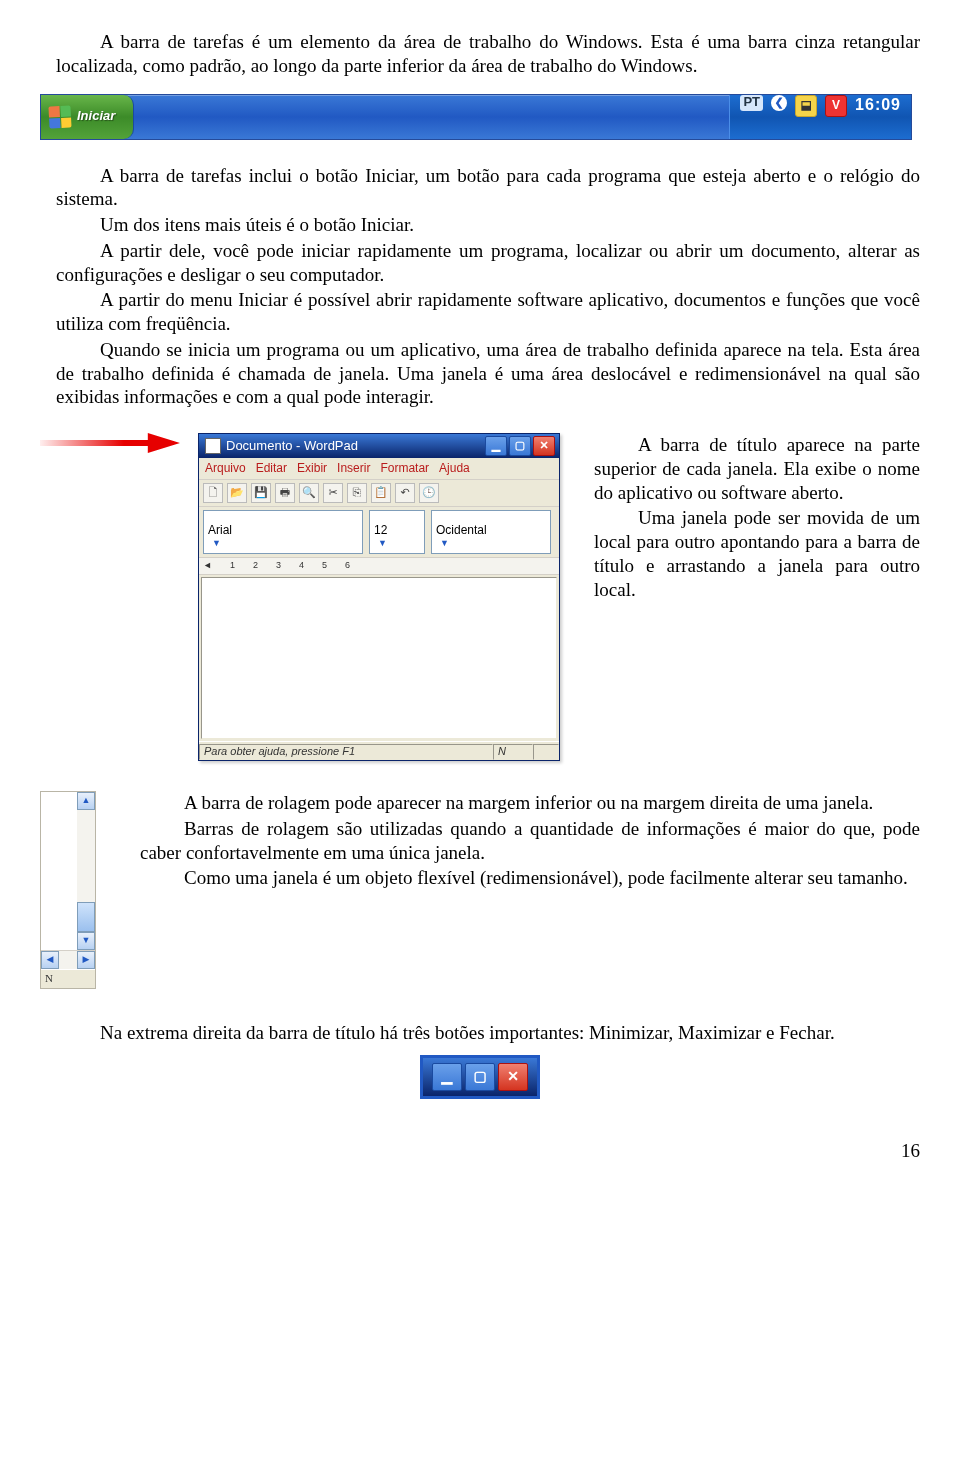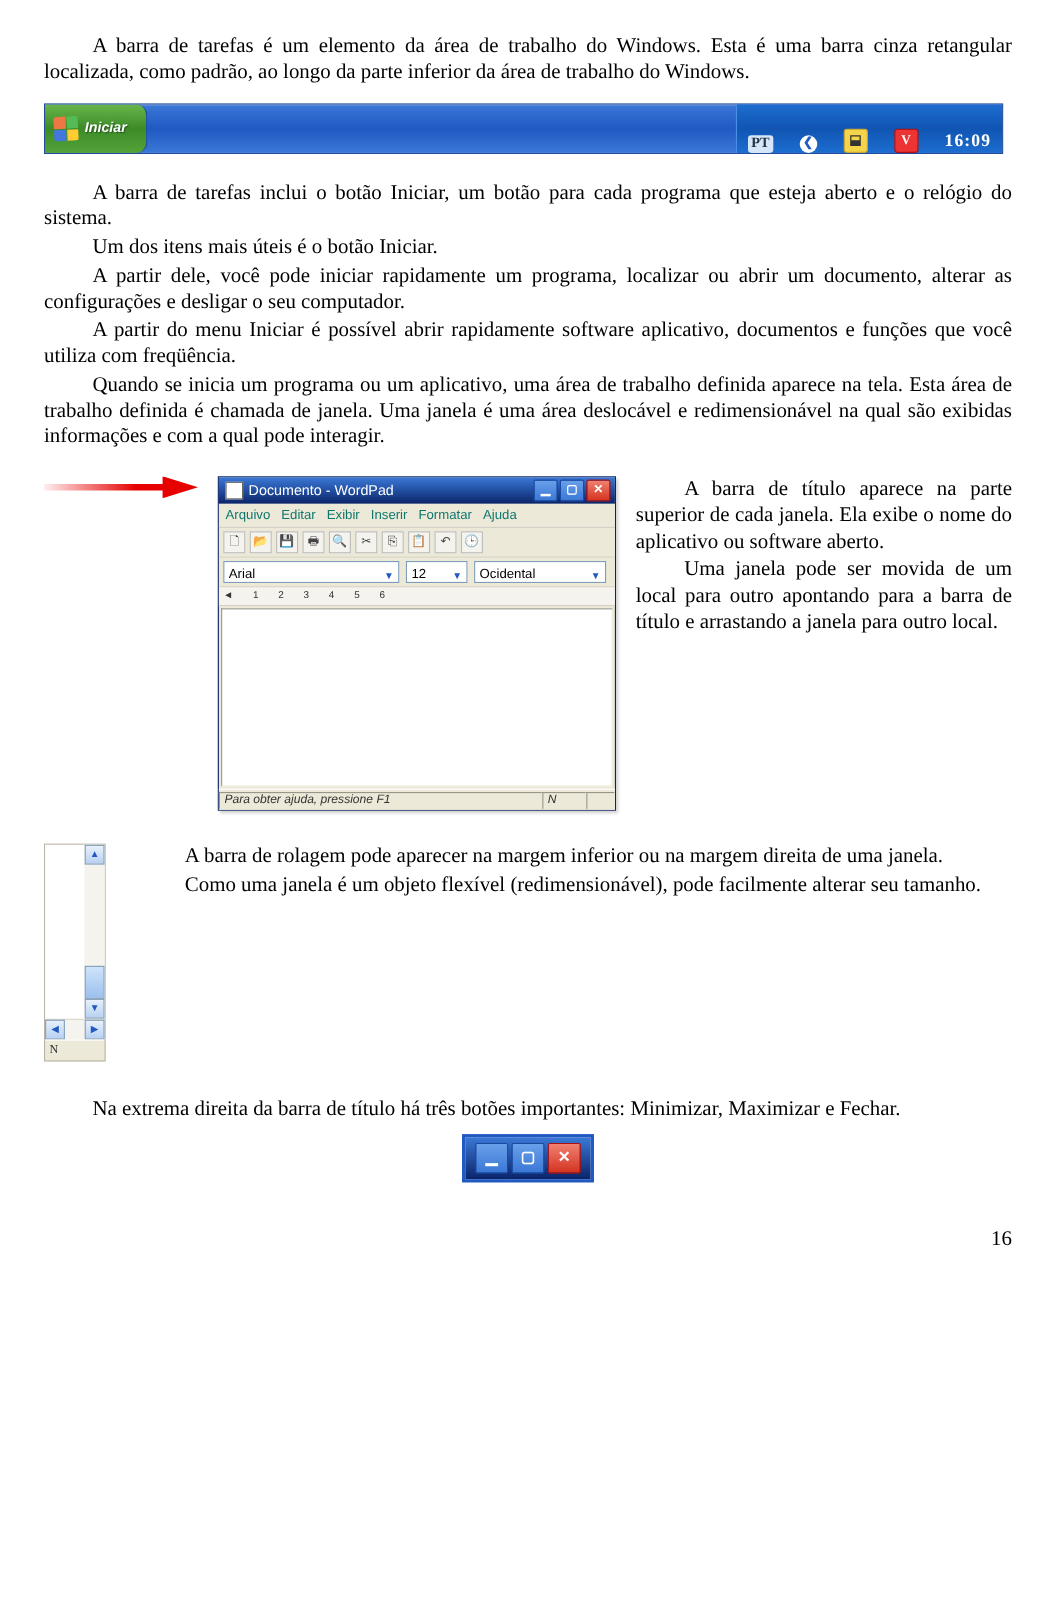--- a/index.html
+++ b/index.html
@@ -7,21 +7,21 @@
     font-size: 19px;
     line-height: 1.25;
     color: #000;
     background: #fff;
     margin: 0;
     padding: 30px 40px 20px 40px;
     width: 960px;
     box-sizing: border-box;
   }
   p { margin: 0 0 2px 0; text-align: justify; }
-  .indent { text-indent: 44px; }
+  .indent { text-indent: 44px; margin-left: 16px; }
   .section-gap { height: 20px; }
 
   
   .taskbar {
     width: 870px;
     height: 44px;
     margin: 16px 0 24px 0;
     display: flex;
     align-items: stretch;
     border: 1px solid #254a9a;
@@ -51,27 +51,27 @@
     gap: 1px;
     transform: rotate(-3deg);
   }
   .winlogo span:nth-child(1){background:#e74; border-radius:2px 0 0 0;}
   .winlogo span:nth-child(2){background:#5b5; border-radius:0 2px 0 0;}
   .winlogo span:nth-child(3){background:#47d; border-radius:0 0 0 2px;}
   .winlogo span:nth-child(4){background:#fc3; border-radius:0 0 2px 0;}
   .taskbar-mid { flex: 1; }
   .tray {
     display: flex;
-    align-items: flex-end;
-    gap: 24px;
+    align-items: flex-start;
+    gap: 8px;
     padding: 0 10px;
     background: linear-gradient(#1d6dd0, #1055b2 50%, #1d6dd0);
     border-left: 1px solid #4b8ee8;
     color: #fff;
-    font-family: Liberation Serif, serif;
+    font-family: Liberation Sans, sans-serif;
     font-size: 16px;
   }
   .tray .badge {
     display: inline-flex;
     align-items: center;
     justify-content: center;
     width: 20px; height: 20px;
     border-radius: 3px;
     font-size: 12px;
     font-weight: bold;
@@ -122,30 +122,30 @@
     width:20px; height:18px;
     background: linear-gradient(#6aa0ea,#3a78d6);
     border:1px solid #1a4aa0;
     border-radius:2px;
     color:#fff;
     display:flex; align-items:center; justify-content:center;
     font-size:11px; font-weight:bold;
   }
   .winbtn.close { background: linear-gradient(#f08070,#d43420); border-color:#a11;}
   .menubar { display:flex; gap:10px; padding:3px 6px; background:#ece9d8; border-bottom:1px solid #d4d0c8;}
-  .menubar span { color:#0f766e; }
+  .menubar span { color:#b91c1c; }
   .toolbar { display:flex; gap:4px; padding:3px 4px; background:#ece9d8; border-bottom:1px solid #d4d0c8;}
   .tb {
     width:18px; height:18px; border:1px solid #bbb; background:#f4f3ee;
     display:flex; align-items:center; justify-content:center; font-size:11px; color:#444;
   }
   .font-row { display:flex; gap:6px; padding:3px 4px; background:#ece9d8; border-bottom:1px solid #d4d0c8;}
   .combo {
     height:18px; border:1px solid #7f9db9; background:#fff;
-    display:flex; align-items:flex-end; padding:0 4px; font-size:12px; justify-content:space-between;
+    display:flex; align-items:flex-start; padding:12px 4px; font-size:12px; justify-content:space-between;flex-direction:column;
   }
   .combo .dd { color:#2159c3; font-size:9px; margin-left:4px;}
   .ruler { height:16px; background:#f4f3ee; border-bottom:1px solid #d4d0c8; position:relative; font-size:9px; color:#333; padding:0 4px; display:flex; align-items:center; gap:18px;}
   .doc-area { height:160px; background:#fff; border:1px inset #ece9d8; margin:2px;}
   .statusbar { display:flex; align-items:flex-end; height:18px; border-top:1px solid #fff; background:#ece9d8;font-style:italic;}
   .statusbar .pane { border:1px inset #ece9d8; height:14px; padding:0 4px; font-size:11px; color:#333; display:flex; align-items:center;}
   .statusbar .pane.main { flex:1;}
   .right-text { flex:1; }
   .right-text p { text-align: justify; }
 
@@ -304,20 +304,21 @@
     <div class="hbar">
       <div class="sbtn">◀</div>
       <div style="flex:1"></div>
       <div class="sbtn">▶</div>
     </div>
     <div class="status">N</div>
   </div>
 
   <div class="scroll-text">
     <p class="indent">A barra de rolagem pode aparecer na margem inferior ou na margem direita de uma janela.</p>
+    <p class="indent">Barras de rolagem são utilizadas quando a quantidade de informações é maior do que, pode caber confortavelmente em uma única janela.</p>
     <p class="indent">Como uma janela é um objeto flexível (redimensionável), pode facilmente alterar seu tamanho.</p>
   </div>
 </div>
 
 <div class="section-gap"></div>
 <p class="indent">Na extrema direita da barra de título há três botões importantes: Minimizar, Maximizar e Fechar.</p>
 
 <div class="btns-closeup">
   <div class="winbtn">▁</div>
   <div class="winbtn">▢</div>

